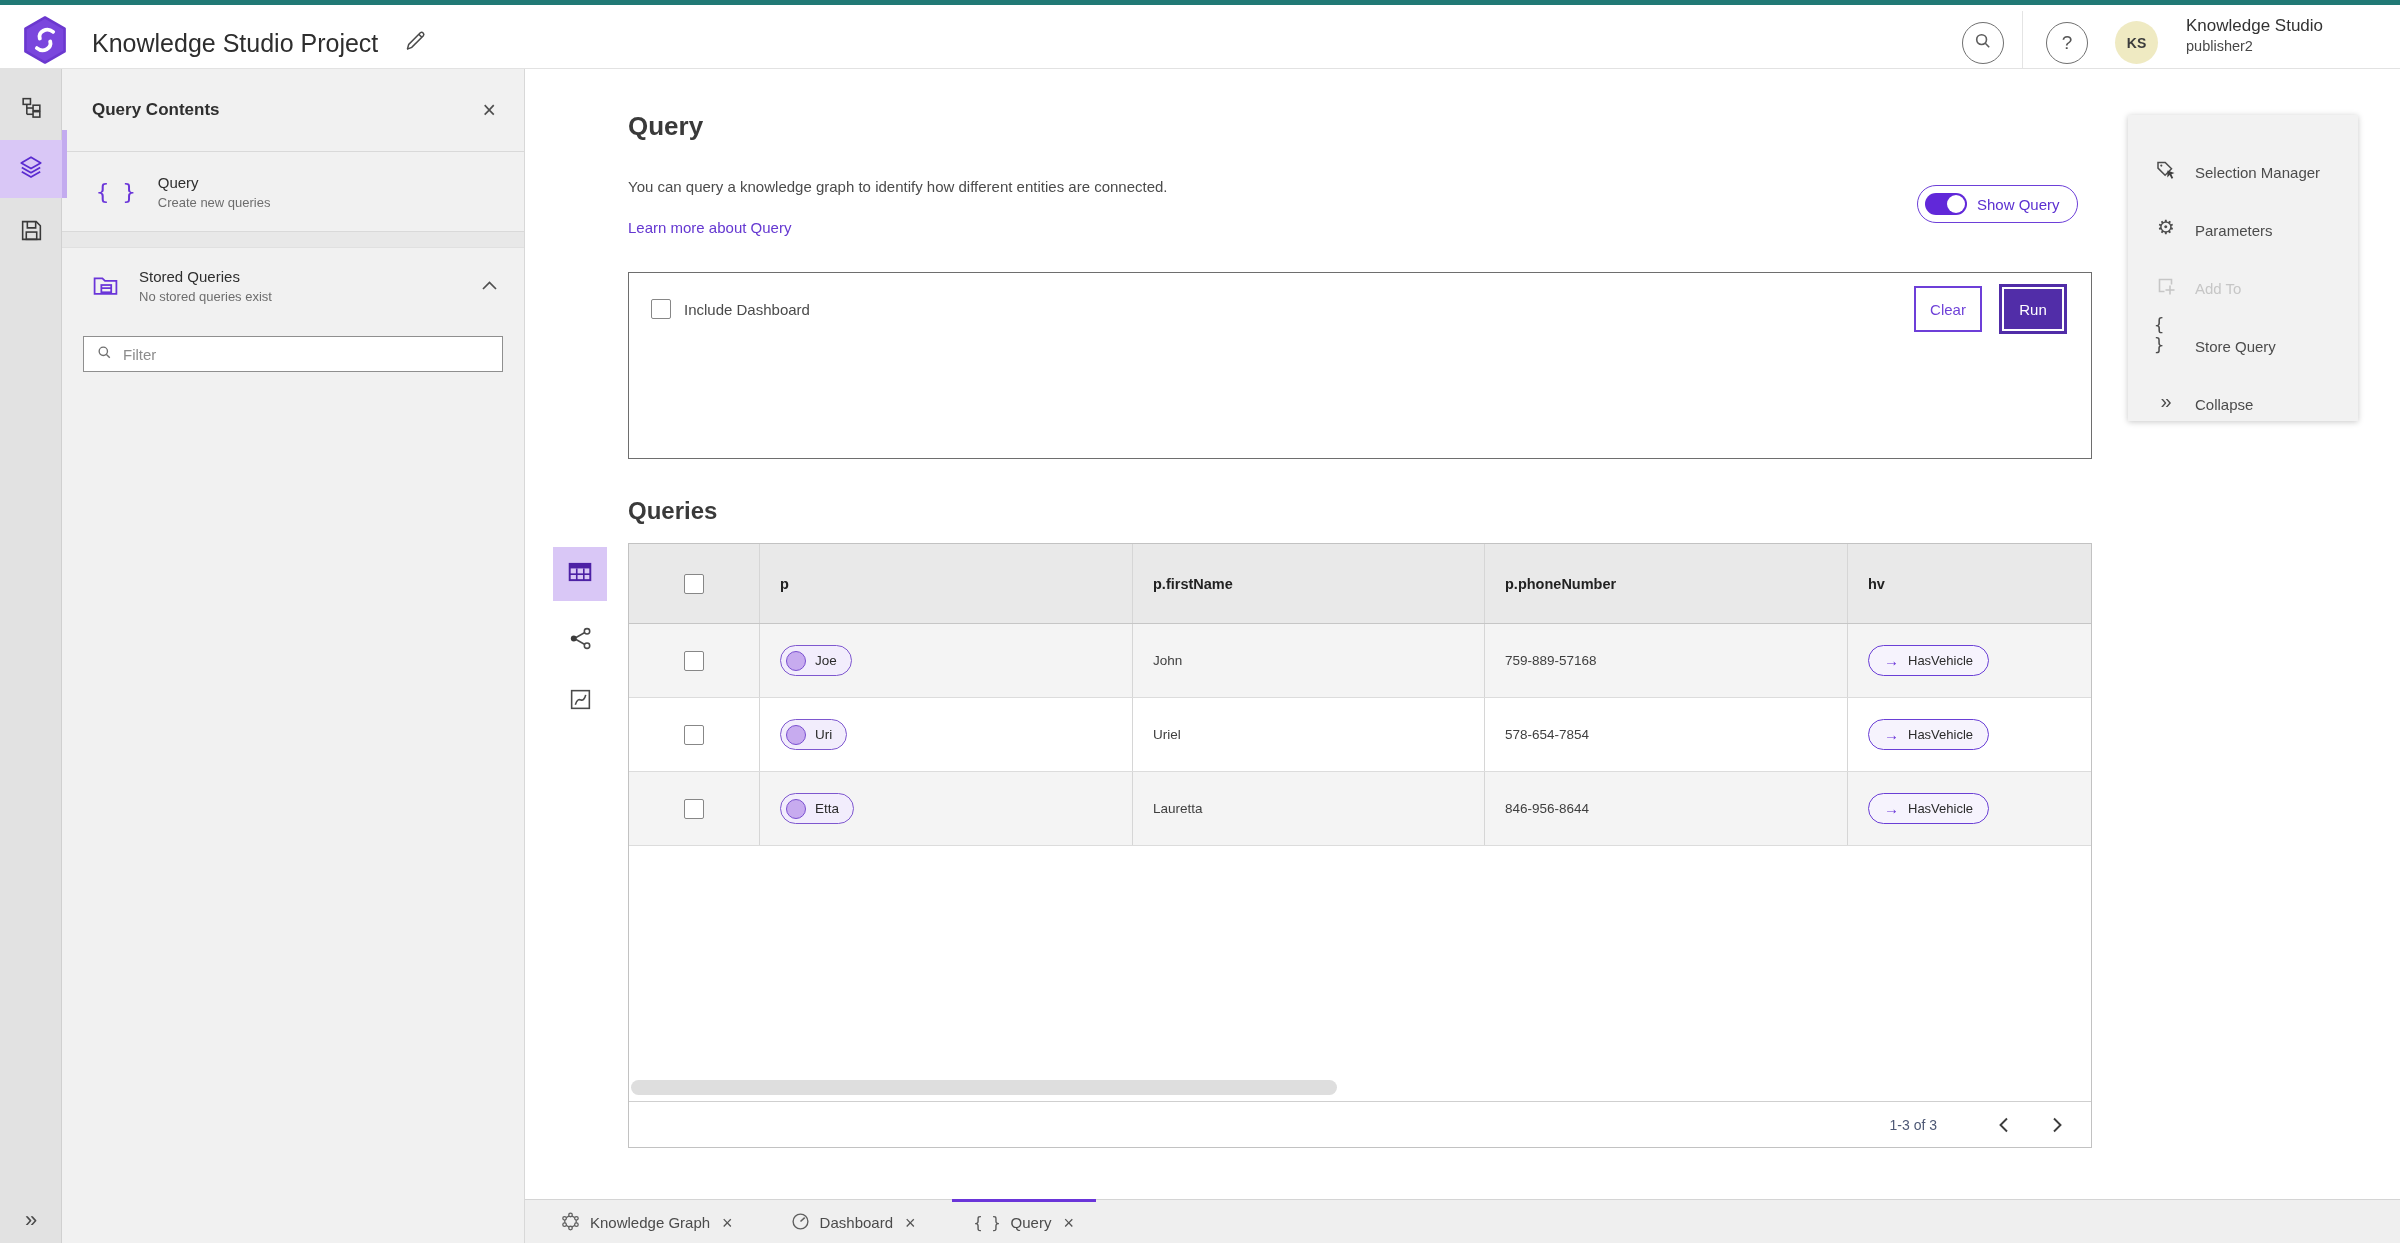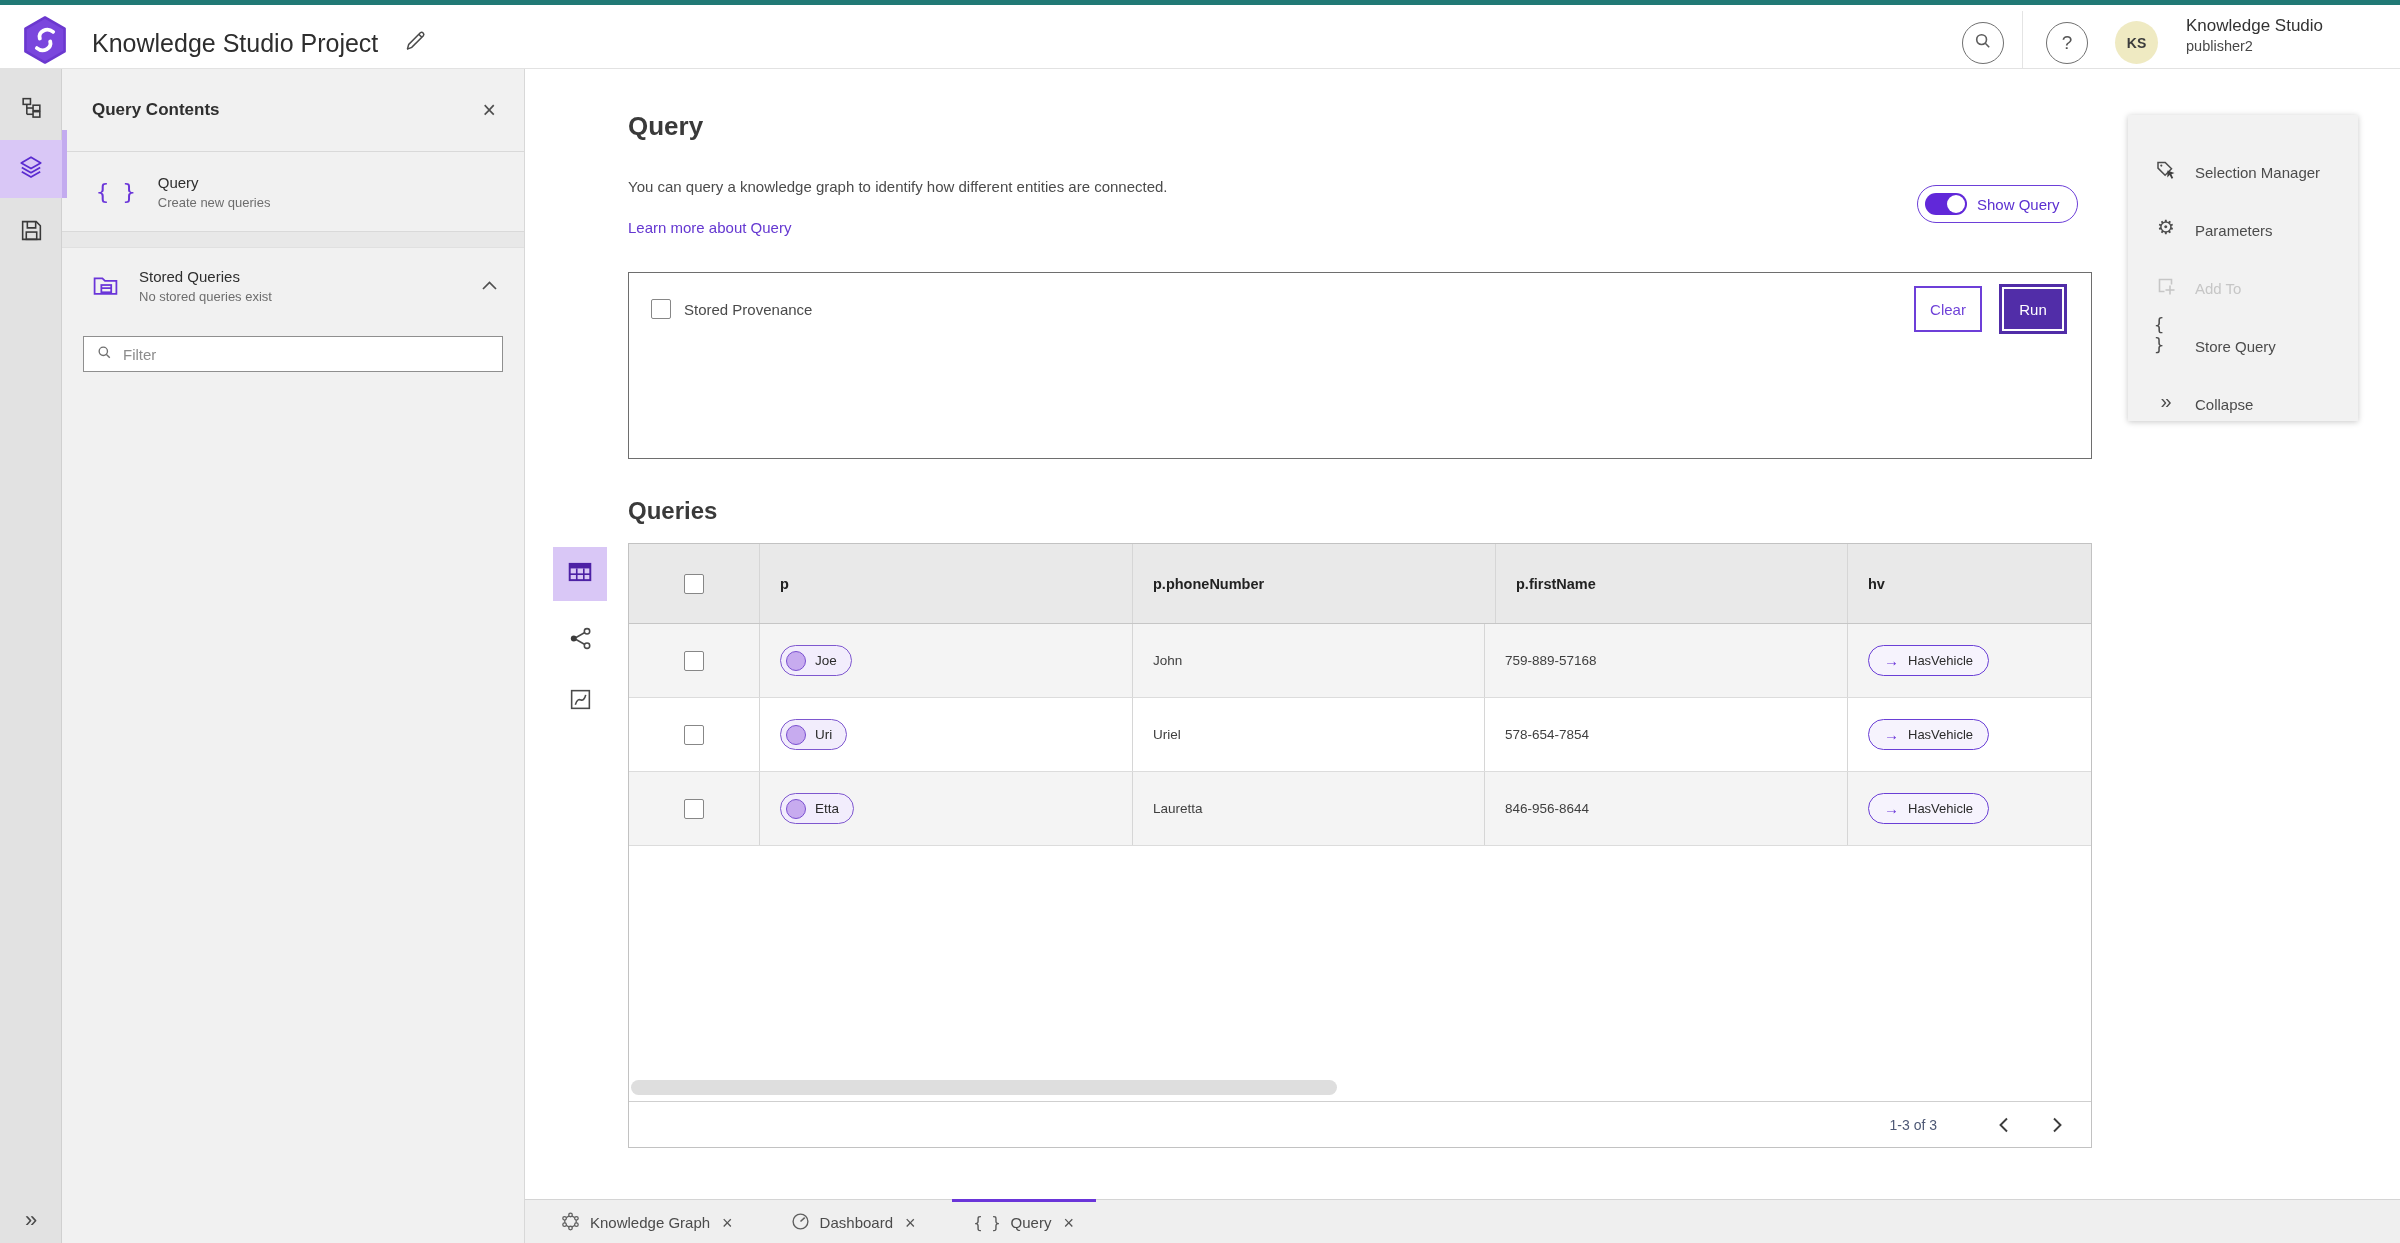--- a/index.html
+++ b/index.html
@@ -271,21 +271,21 @@
   <div class="show-query">
     <span class="toggle">
         <span class="knob"></span>
       </span>
     <span class="show-query-label">Show Query</span>
   </div>
 
   <div class="query-box">
     <div class="query-footer">
       <span class="checkbox"></span>
-      <span class="cb-label">Stored Provenance</span>
+      <span class="cb-label">Include Dashboard</span>
       <span class="f-spacer"></span>
       <div class="btn-clear">
           <span>Clear</span>
         </div>
       <div class="btn-run">
           <span>Run</span>
         </div>
     </div>
   </div>
 
@@ -325,25 +325,25 @@
   </div>
 
   <div class="results-table">
     <div class="t-head">
       <div class="cell first col-cb">
           <span class="checkbox"></span>
         </div>
       <div class="cell col-p">
           <span class="h-label">p</span>
         </div>
+      <div class="cell col-fn">
+          <span class="h-label">p.firstName</span>
+        </div>
       <div class="cell col-ph">
           <span class="h-label">p.phoneNumber</span>
-        </div>
-      <div class="cell col-fn">
-          <span class="h-label">p.firstName</span>
         </div>
       <div class="cell col-hv">
           <span class="h-label">hv</span>
         </div>
     </div>
 
     <div class="t-row odd">
       <div class="cell first col-cb">
           <span class="checkbox"></span>
         </div>

